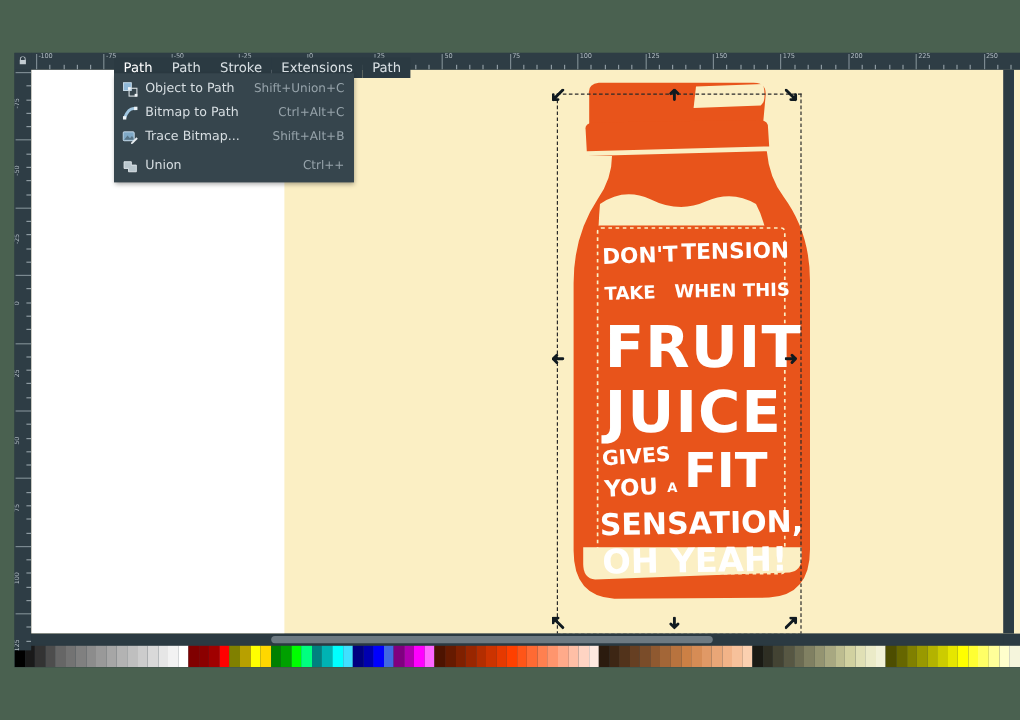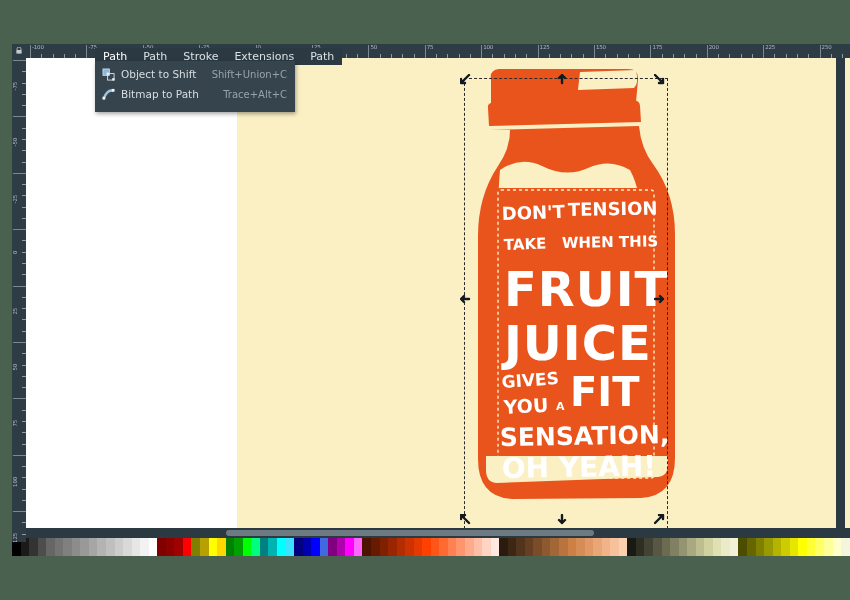--- a/index.html
+++ b/index.html
@@ -586,32 +586,52 @@
     <div class="dropdown" id="dropdown">
         <div class="ditem">
           <span class="dicon">
             <svg viewBox="0 0 14 14" width="13" height="13">
               <rect x="1" y="1" width="7" height="7" fill="#8fb8d8" stroke="#cfe1ef" stroke-width="0.8"></rect>
               <rect x="6" y="6" width="7" height="7" fill="none" stroke="#d7dee2" stroke-width="1"></rect>
               <rect x="5" y="5" width="2.4" height="2.4" fill="#f2f6f9"></rect>
               <rect x="11" y="11" width="2.4" height="2.4" fill="#f2f6f9"></rect>
             </svg>
           </span>
-          <span class="dlabel">Object to Shift</span>
+          <span class="dlabel">Object to Path</span>
           <span class="dkey">Shift+Union+C</span>
         </div>
         <div class="ditem">
           <span class="dicon">
             <svg viewBox="0 0 14 14" width="13" height="13">
               <path d="M2 11 q4 -10 10 -8" fill="none" stroke="#9fc4de" stroke-width="2.6"></path>
               <rect x="0.5" y="9.5" width="3" height="3" fill="#eef4f8"></rect>
               <rect x="10.5" y="1" width="3" height="3" fill="#eef4f8"></rect>
             </svg>
           </span>
           <span class="dlabel">Bitmap to Path</span>
-          <span class="dkey">Trace+Alt+C</span>
+          <span class="dkey">Ctrl+Alt+C</span>
+        </div>
+        <div class="ditem">
+          <span class="dicon">
+            <svg viewBox="0 0 14 14" width="13" height="13">
+              <rect x="0.6" y="2" width="10" height="8" rx="1" fill="#7fa8c6" stroke="#cfe1ef" stroke-width="0.8"></rect>
+              <path d="M1.6 9 l3 -3.6 2.2 2.4 1.8 -2 1.4 1.8 V9 z" fill="#2e3d45" opacity="0.5"></path>
+              <path d="M8 11.5 l4.6 -4.6 1.2 1.2 -4.6 4.6 -1.5 0.3 z" fill="#e9eef2"></path>
+            </svg>
+          </span>
+          <span class="dlabel">Trace Bitmap...</span>
+          <span class="dkey">Shift+Alt+B</span>
         </div>
         <div class="dsep"></div>
+        <div class="ditem">
+          <span class="dicon">
+            <svg viewBox="0 0 14 14" width="13" height="13">
+              <path d="M1.5 3 h6.5 v3 h4.5 v6 h-7 v-3 h-4 z" fill="#b9c6cd" stroke="#e4eaee" stroke-width="0.8" stroke-linejoin="round"></path>
+            </svg>
+          </span>
+          <span class="dlabel">Union</span>
+          <span class="dkey">Ctrl++</span>
+        </div>
       </div>
 
     <div class="statusbar"></div>
   </div>
 </div>
 
 </body></html>

